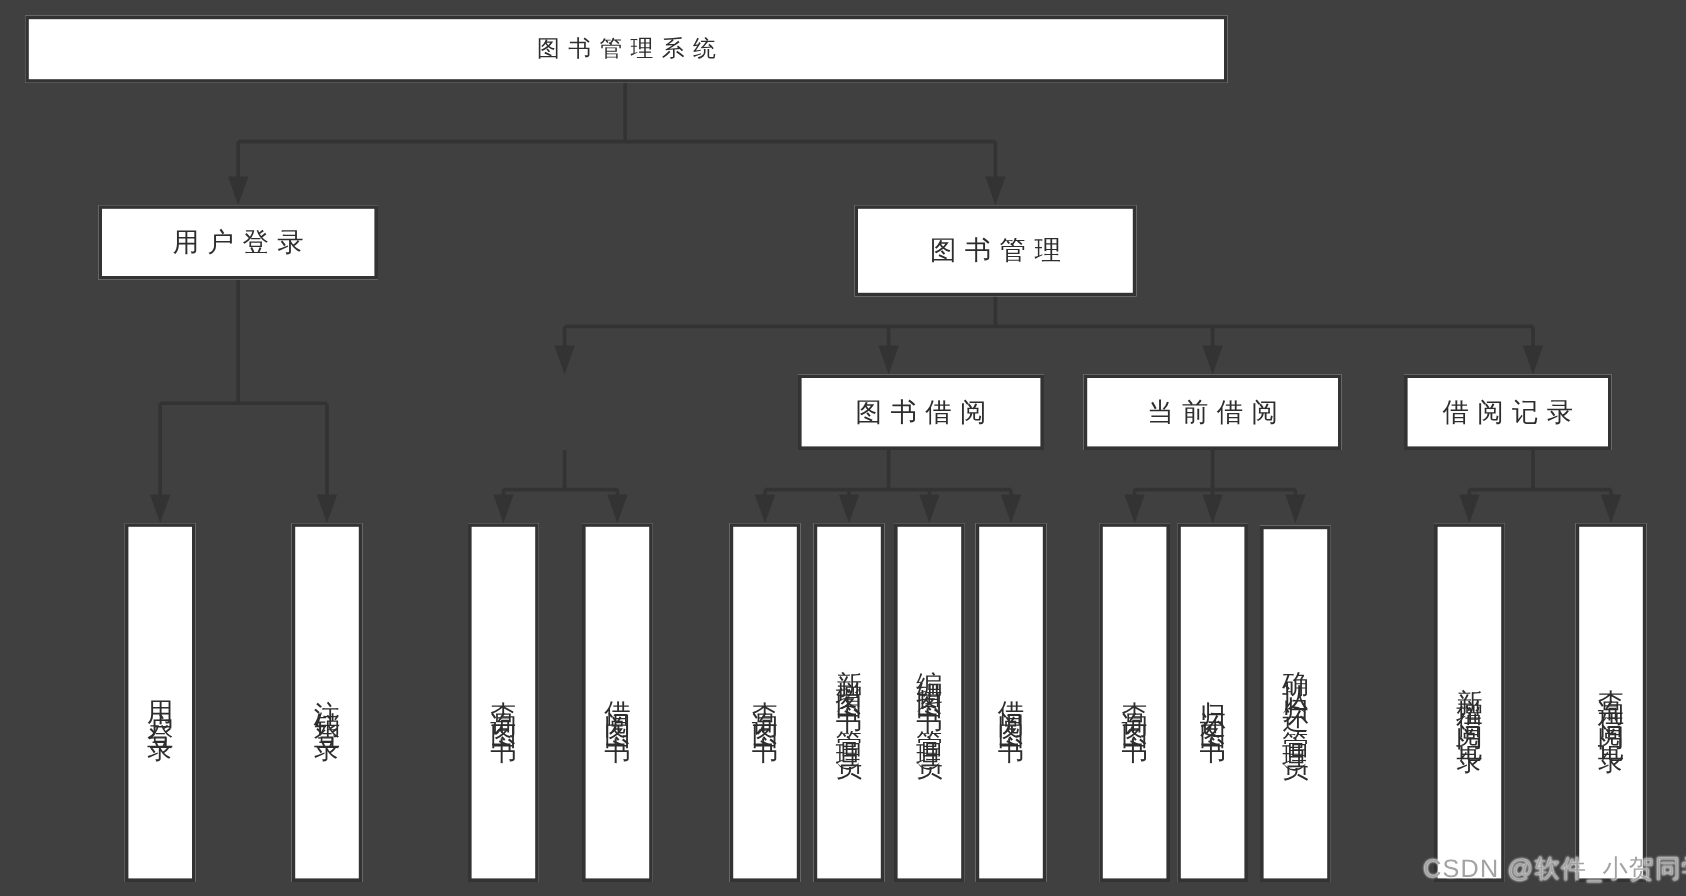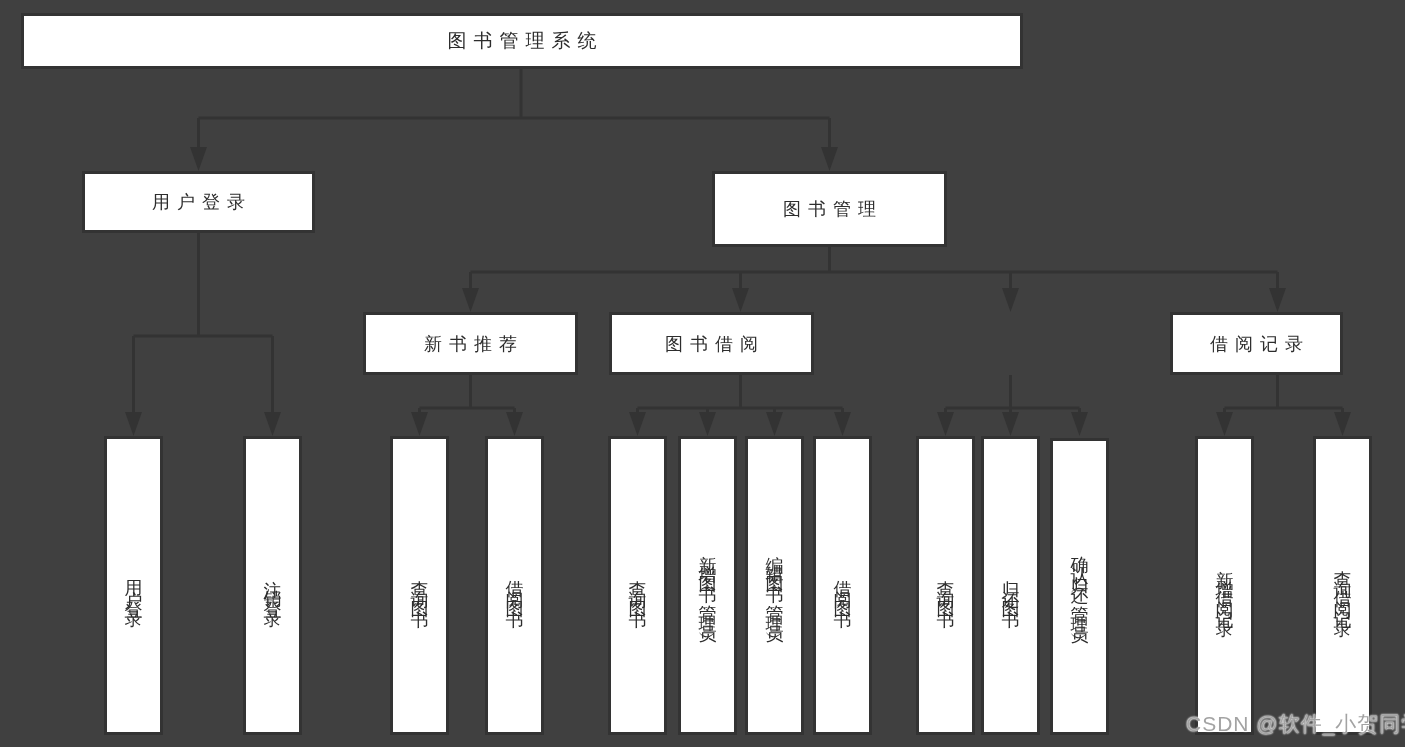--- a/index.html
+++ b/index.html
@@ -26,21 +26,21 @@
     box-sizing: border-box;
     background: #ffffff;
     border: 3px solid #333333;
     display: flex;
     align-items: center;
     justify-content: center;
     z-index: 2;
   }
   .node .lbl {
     color: #2d2d2d;
-    font-size: 18px;
+    font-size: 22px;
     letter-spacing: 7px;
     text-indent: 7px;
     white-space: nowrap;
   }
   .node.v .lbl {
     writing-mode: vertical-rl;
     text-orientation: mixed;
     letter-spacing: 10px;
     text-indent: 0;
     line-height: 1;
@@ -103,25 +103,25 @@
     <span class="lbl">图书管理系统</span>
   </div>
 
   <div class="node" style="left:82px; top:171px; width:233px; height:62px">
     <span class="lbl">用户登录</span>
   </div>
   <div class="node" style="left:712px; top:171px; width:235px; height:76px">
     <span class="lbl">图书管理</span>
   </div>
 
-  <div class="node" style="left:363px; top:312px; width:215px; height:63px">
-    <span class="lbl">新书推荐</span>
+  <div class="node" style="left:665px; top:312px; width:205px; height:63px">
+    <span class="lbl">图书借阅</span>
   </div>
-  <div class="node" style="left:609px; top:312px; width:205px; height:63px">
-    <span class="lbl">图书借阅</span>
+  <div class="node" style="left:903px; top:312px; width:215px; height:63px">
+    <span class="lbl">当前借阅</span>
   </div>
   <div class="node" style="left:1170px; top:312px; width:173px; height:63px">
     <span class="lbl">借阅记录</span>
   </div>
 
   <div class="node v" style="left:104px; top:436px; width:59px; height:299px">
     <span class="lbl">用户登录</span>
   </div>
   <div class="node v" style="left:243px; top:436px; width:59px; height:299px">
     <span class="lbl">注销登录</span>

